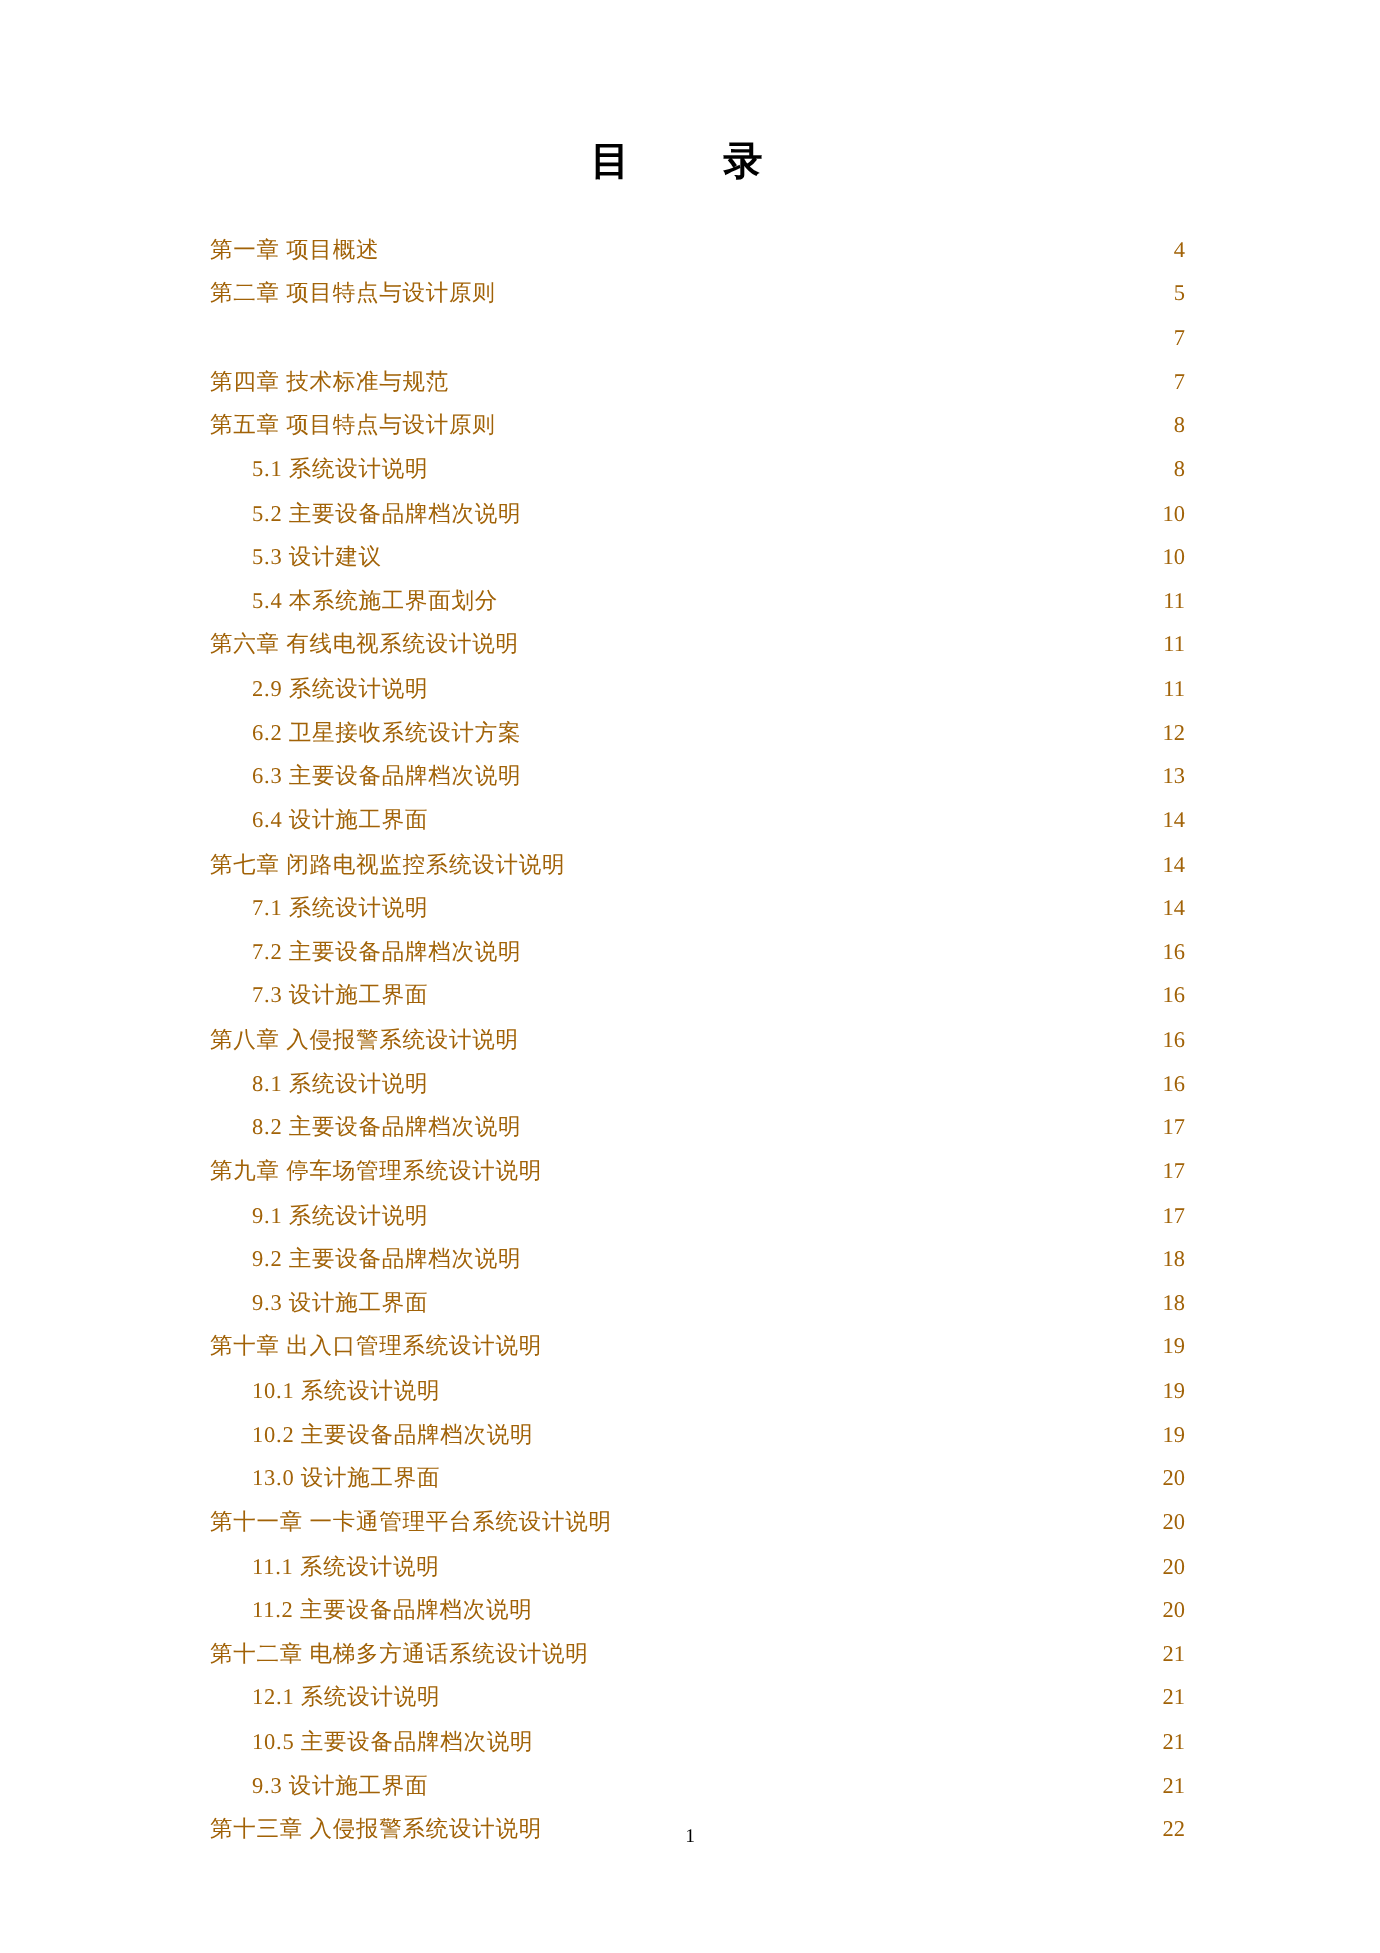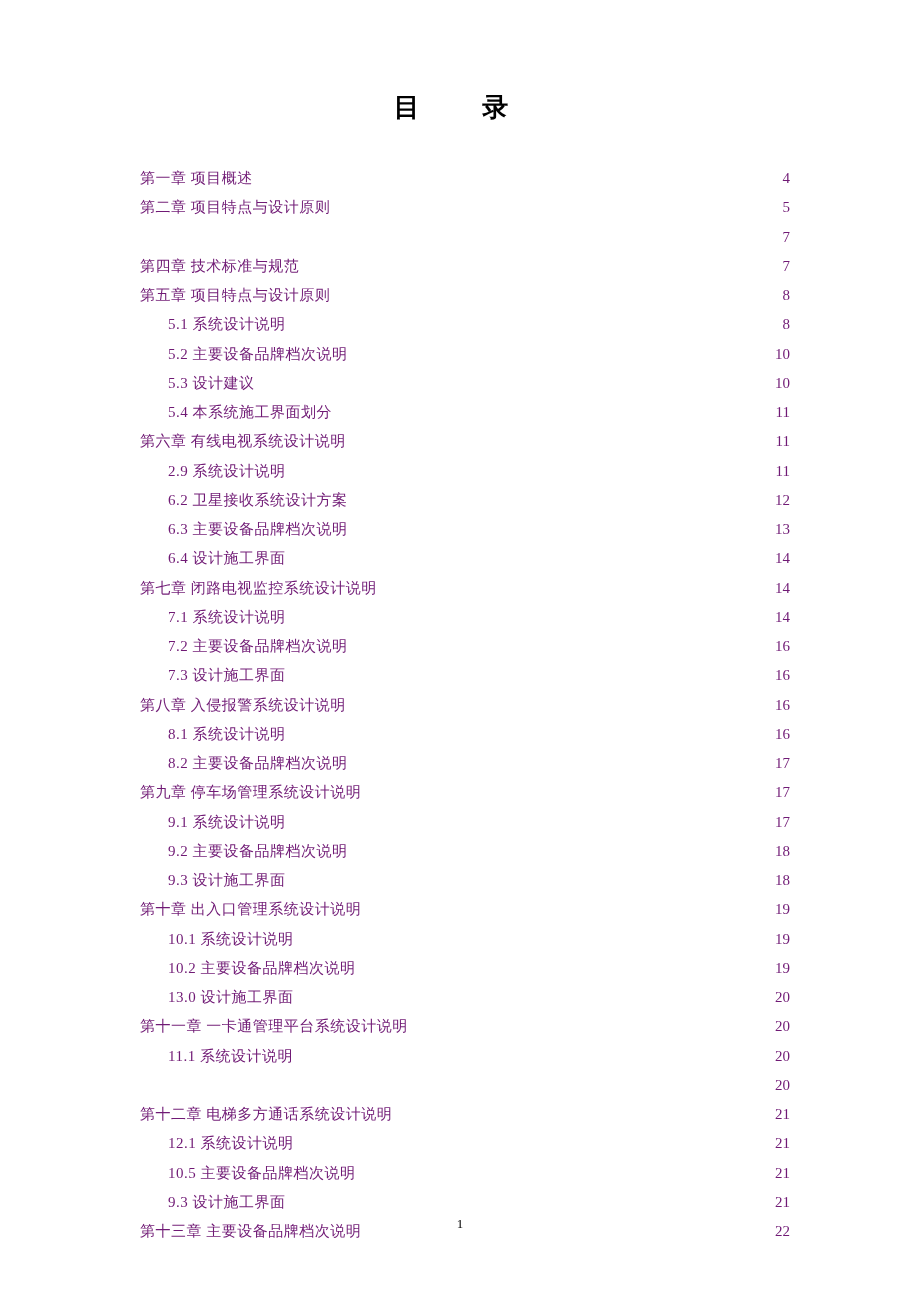--- a/index.html
+++ b/index.html
@@ -15,26 +15,26 @@
       position: relative;
     }
     .page {
       padding: 90px 130px 40px 140px;
     }
     .title {
       text-align: center;
       font-size: 26px;
       font-weight: bold;
       letter-spacing: 28px;
-      margin-bottom: 39px;
+      margin-bottom: 28px;
       color: #000;
     }
     .toc {
       font-size: 15px;
-      color: #701a75;
+      color: #a16207;
       line-height: 1.95;
     }
     .toc-entry {
       display: flex;
       align-items: baseline;
       white-space: nowrap;
     }
     .toc-entry.level-1 {
       padding-left: 0;
     }
@@ -226,20 +226,21 @@
         <span class="toc-label">第十一章 一卡通管理平台系统设计说明</span>
         <span class="toc-leader"></span>
         <span class="toc-page">20</span>
       </div>
       <div class="toc-entry level-2">
         <span class="toc-label">11.1 系统设计说明</span>
         <span class="toc-leader"></span>
         <span class="toc-page">20</span>
       </div>
       <div class="toc-entry level-2">
+        <span class="toc-label">11.2 主要设备品牌档次说明</span>
         <span class="toc-leader"></span>
         <span class="toc-page">20</span>
       </div>
       <div class="toc-entry level-1">
         <span class="toc-label">第十二章 电梯多方通话系统设计说明</span>
         <span class="toc-leader"></span>
         <span class="toc-page">21</span>
       </div>
       <div class="toc-entry level-2">
         <span class="toc-label">12.1 系统设计说明</span>
@@ -250,21 +251,21 @@
         <span class="toc-label">10.5 主要设备品牌档次说明</span>
         <span class="toc-leader"></span>
         <span class="toc-page">21</span>
       </div>
       <div class="toc-entry level-2">
         <span class="toc-label">9.3 设计施工界面</span>
         <span class="toc-leader"></span>
         <span class="toc-page">21</span>
       </div>
       <div class="toc-entry level-1">
-        <span class="toc-label">第十三章 主要设备品牌档次说明</span>
+        <span class="toc-label">第十三章 入侵报警系统设计说明</span>
         <span class="toc-leader"></span>
         <span class="toc-page">22</span>
       </div>
     </div>
 </div>
 
 <div class="footer">
   <span>1</span>
 </div>
 

